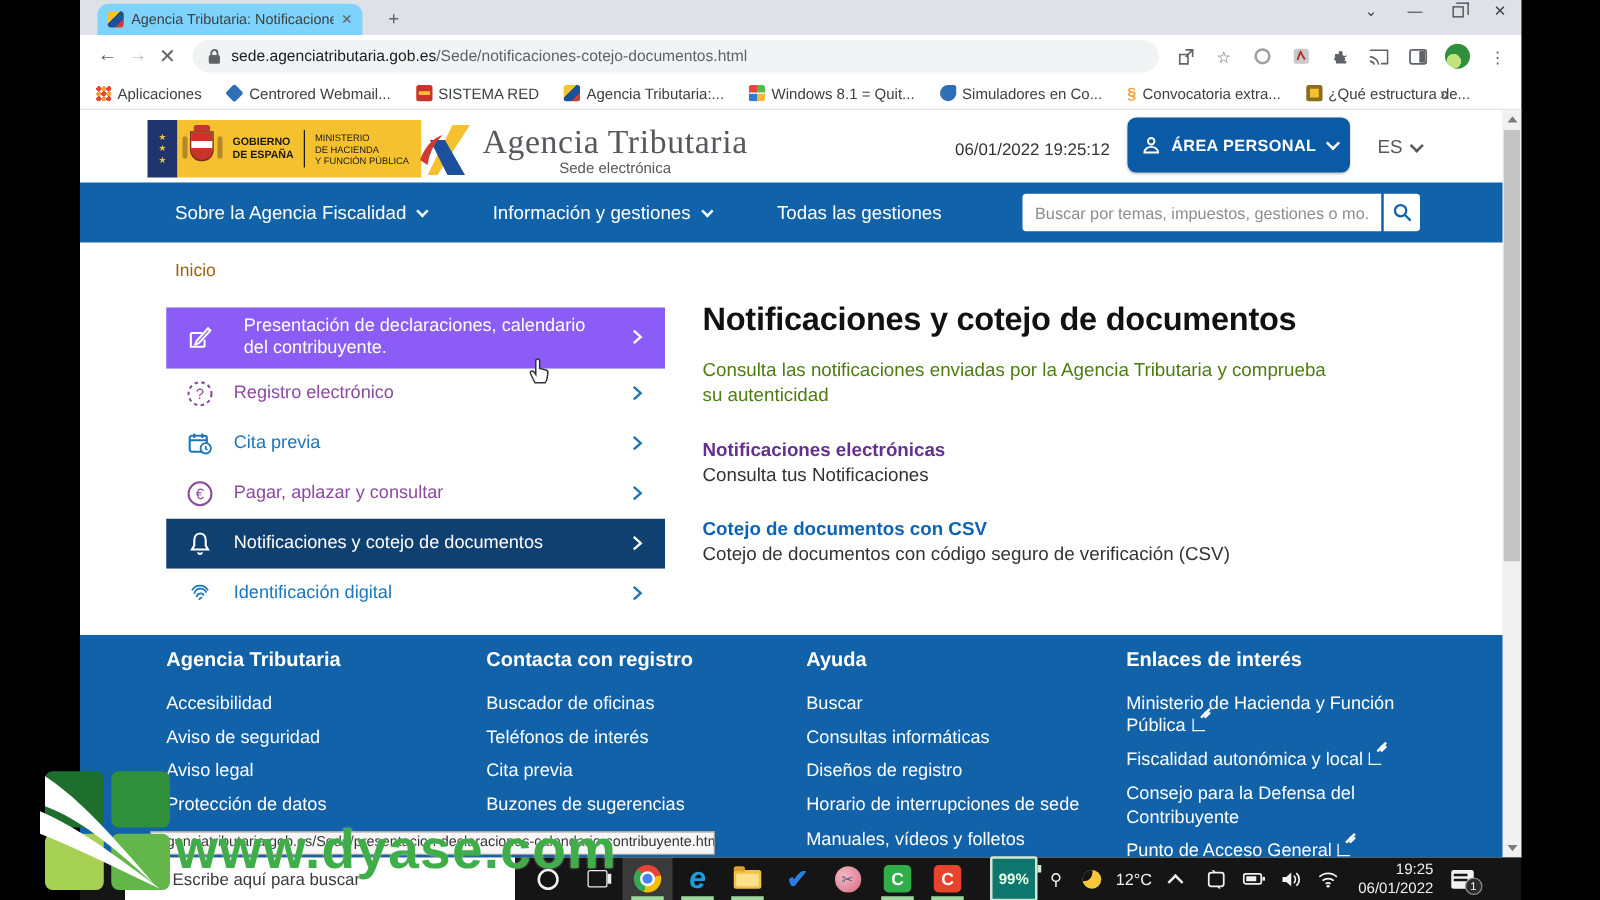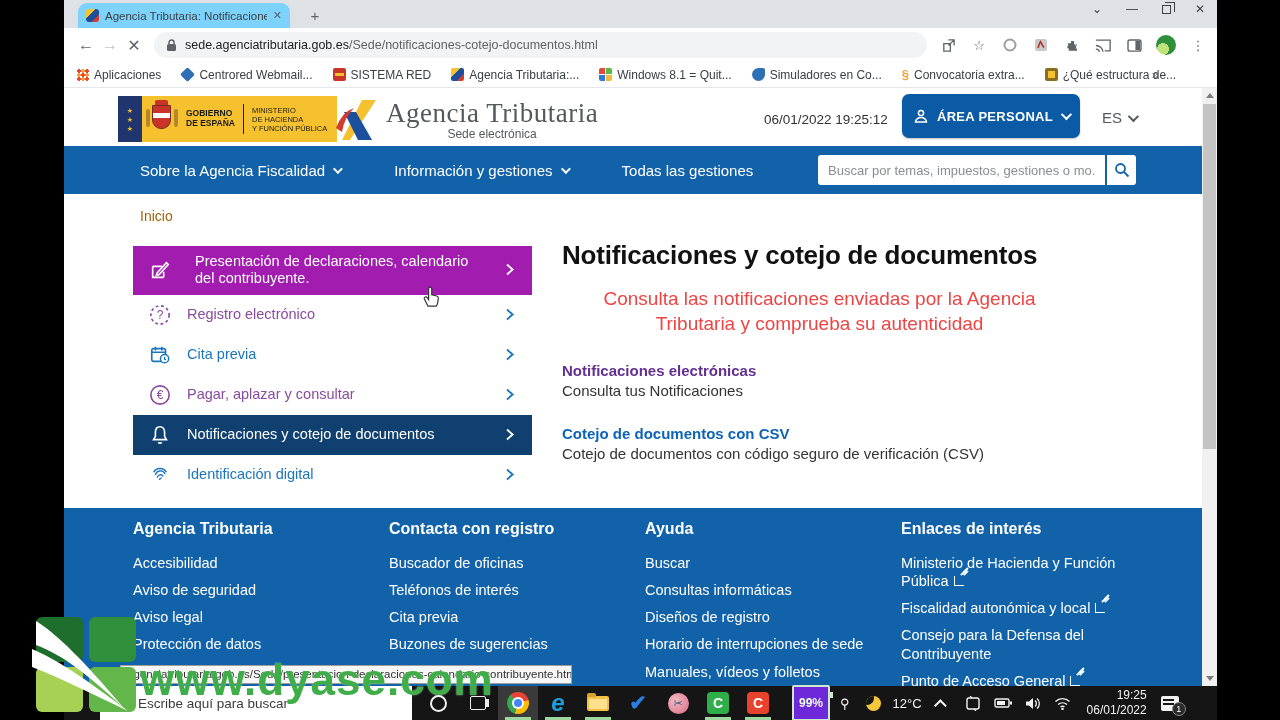--- a/index.html
+++ b/index.html
@@ -104,35 +104,35 @@
       font-size:13px; color:#333; font-family:inherit; }
   .nav-search input::placeholder { color:#8a8d91; }
   .search-btn { width:29px; height:30px; background:#fff; border-radius:0 3px 3px 0; margin-left:2px;
       display:flex; align-items:center; justify-content:center; }
 
   .breadcrumb { position:absolute; left:76px; top:120px; font-size:14px; color:#a16207; }
 
   
   .sidebar { position:absolute; left:69px; top:158px; width:399px; }
   .sb-item { display:flex; align-items:center; gap:14px; padding:7px 14px; min-height:36px; background:#fff; }
-  .sb-item.highlight { background:#a21caf; color:#fff; min-height:48px;gap:22px; }
+  .sb-item.highlight { background:#8b5cf6; color:#fff; min-height:48px;gap:22px; }
   .sb-item.active { background:#10406f; color:#fff; }
   .sb-label { flex:1; font-size:14.5px; line-height:1.2; }
   .sb-item.normal .sb-label { color:#1b75bc; }
   .sb-item.visited .sb-label { color:#8a4a9e; }
   .sb-icon { width:26px; height:26px; flex:none; display:flex; align-items:center; justify-content:center; }
   .sb-item.normal .sb-icon { color:#1b75bc; } .sb-item.visited .sb-icon { color:#8a4a9e; }
   .sb-item.highlight .sb-icon, .sb-item.active .sb-icon { color:#fff; }
   .sb-chev { flex:none; width:16px; height:16px; color:#1b75bc; }
   .sb-item.highlight .sb-chev, .sb-item.active .sb-chev { color:#fff; }
 
   
   .content { position:absolute; left:498px; top:152px; width:540px; }
   .content h1 { font-size:26px; font-weight:bold; color:#111; letter-spacing:-.2px; }
-  .content .intro { margin-top:16px; font-size:19px; color:#ef4444; line-height:1.3; width:515px;text-align:center; }
+  .content .intro { margin-top:16px; font-size:15px; color:#4d7c0f; line-height:1.3; width:515px; }
   .clink { margin-top:26px; }
   .clink .clink-a { font-size:15px; font-weight:bold; }
   .clink .clink-a.visited { color:#63308f; } .clink .clink-a.blue { color:#0c63b8; }
   .clink .clink-d { font-size:15px; color:#333; margin-top:3px; }
 
   
   .footer { position:absolute; left:0; top:420px; width:1153px; height:178px; background:#1162a9; }
   .fcol { position:absolute; top:12px; width:245px; color:#fff; }
   .fcol .ftitle { font-size:16px; font-weight:bold; margin-bottom:16px; }
   .fcol a { display:block; font-size:14.5px; color:#fff; text-decoration:none; line-height:1.25; margin-bottom:9px; }
@@ -171,21 +171,21 @@
   .edge-e { font-size:24px; font-weight:bold; color:#1d9dd9; font-style:italic; line-height:22px; }
   .folder { width:22px; height:15px; background:#f2c245; border-radius:2px; position:relative; }
   .folder::before { content:""; position:absolute; left:0; top:-3px; width:9px; height:4px; background:#d9a32b; border-radius:2px 2px 0 0; }
   .folder::after { content:""; position:absolute; left:2px; top:3px; right:2px; bottom:2px; background:#fbe08e; border-radius:1px; }
   .check-blue { color:#2a7de1; font-size:21px; font-weight:bold; }
   .pinkball { width:21px; height:21px; border-radius:50%; background:radial-gradient(circle at 35% 35%, #f3b9c4, #d96a86); 
       display:flex; align-items:center; justify-content:center; color:#3c5a77; font-size:11px; }
   .csq { width:22px; height:22px; border-radius:4px; color:#fff; font-weight:bold; font-size:14px;
          display:flex; align-items:center; justify-content:center; }
   .csq.green { background:#2fae4a; } .csq.red { background:#e8432d; }
-  .batt99 { height:18px; padding:16px 5px; border:2px solid #cfe8cf; background:#6d28d9; color:#eaffea;
+  .batt99 { height:18px; padding:16px 5px; border:2px solid #cfe8cf; background:#0f766e; color:#eaffea;
             font-size:12px; font-weight:bold; display:flex; align-items:center; border-radius:2px; position:relative; margin-left:14px; }
   .batt99::after { content:""; position:absolute; right:-5px; top:5px; width:3px; height:6px; background:#cfe8cf; }
   .plug { margin-left:10px; color:#f2f2f2; font-size:13px; }
   .moon { width:15px; height:15px; border-radius:50%; background:#f6c73c; position:relative; overflow:hidden; margin-left:16px; }
   .moon::after { content:""; position:absolute; left:-6px; top:-5px; width:14px; height:14px; border-radius:50%; background:#151515; }
   .tb-temp { color:#f2f2f2; font-size:13px; margin-left:12px; }
   .tb-chev { color:#f2f2f2; margin-left:16px; width:9px; height:9px; border-left:2px solid #f2f2f2;
              border-top:2px solid #f2f2f2; transform:rotate(45deg) translateY(3px); }
   .tray { display:flex; gap:13px; align-items:center; margin-left:18px; }
   .tray svg { display:block; }

